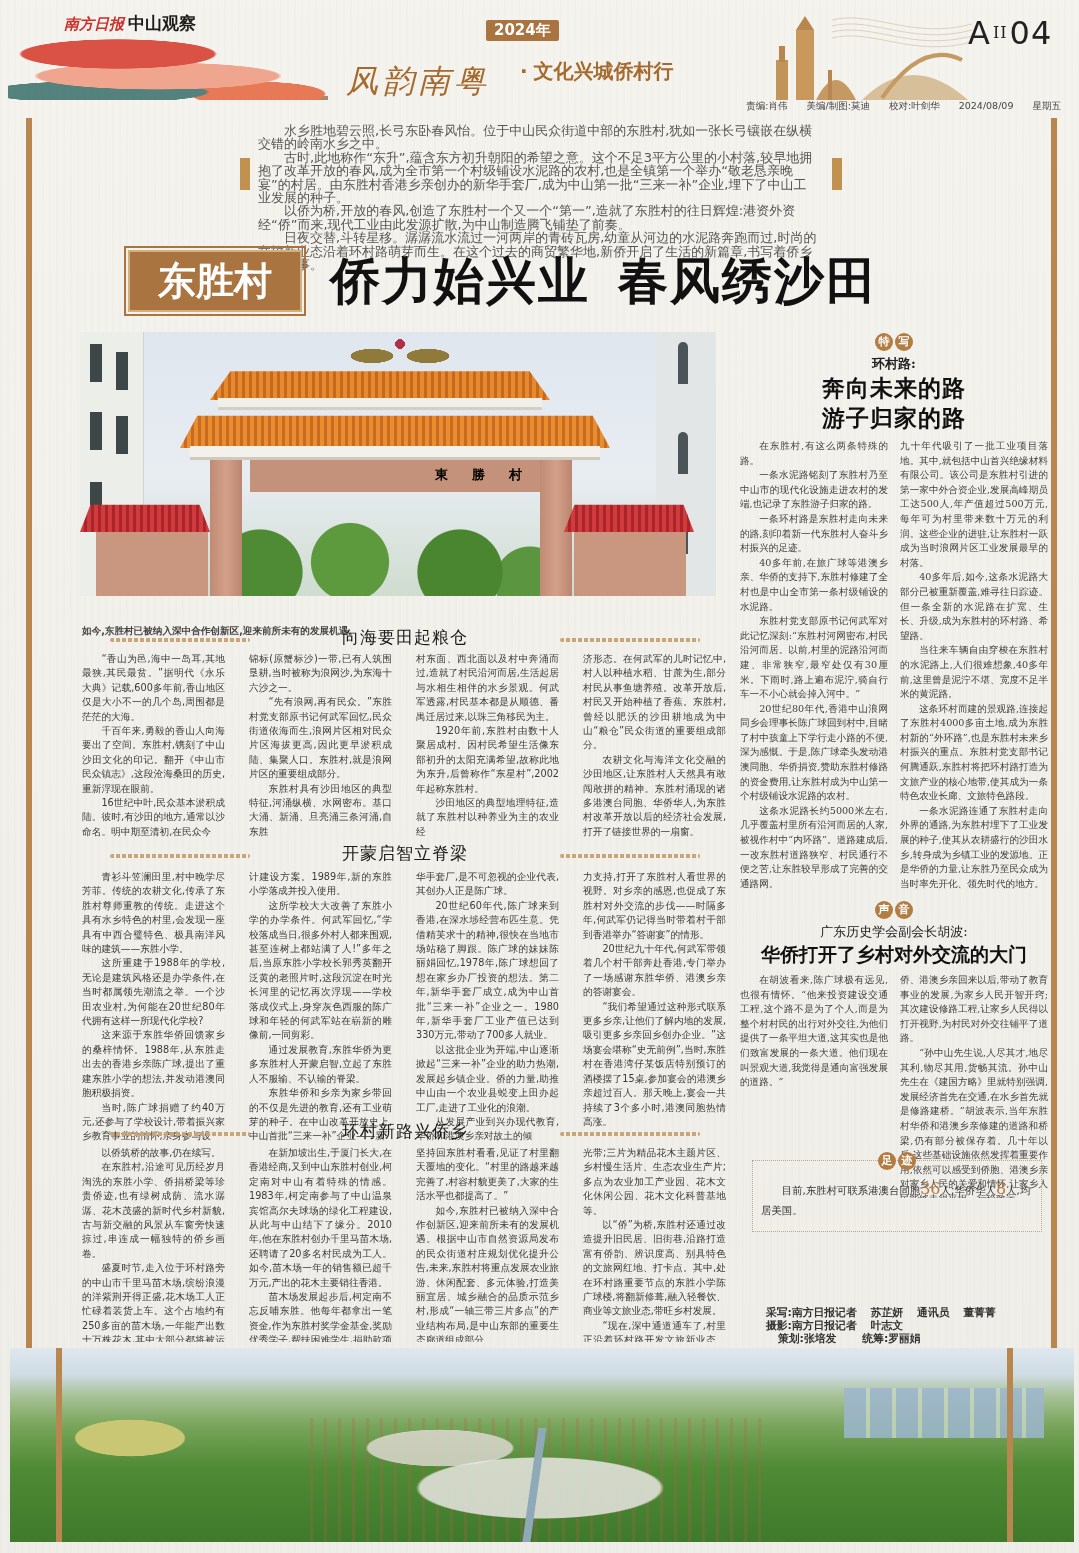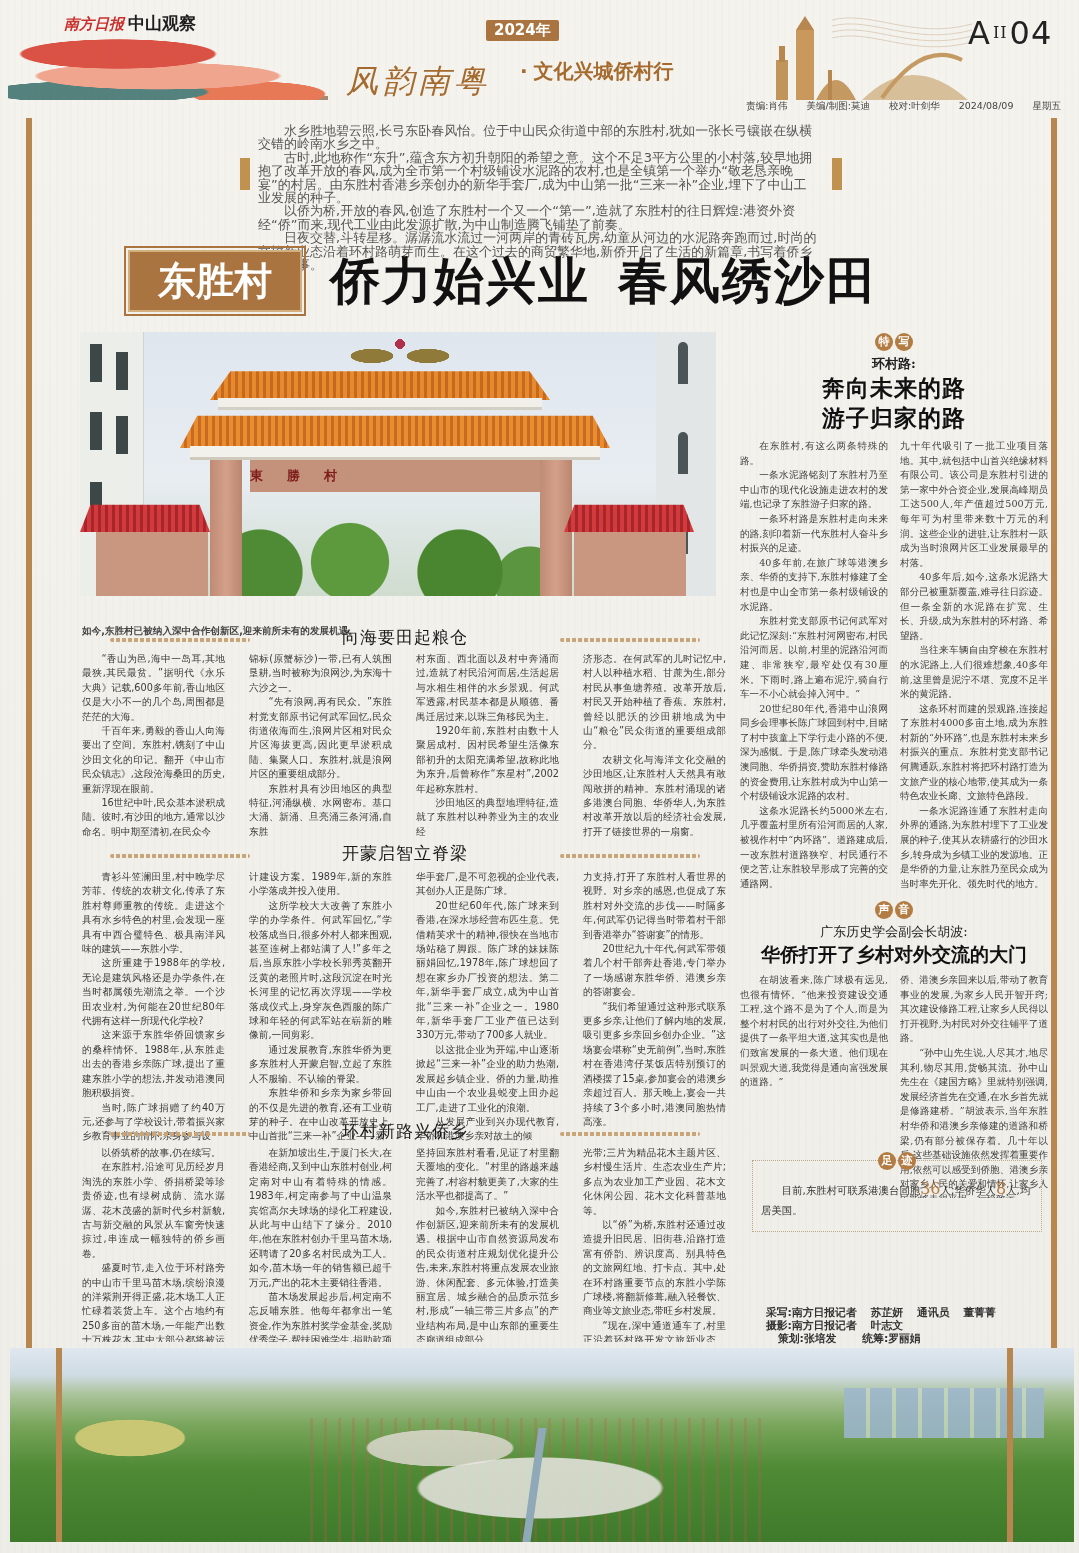--- a/index.html
+++ b/index.html
@@ -115,22 +115,22 @@
   }
   .gate-eave1 { position: absolute; left: 138px; top: 66px; width: 324px; height: 12px; background: #f1efe9; border-bottom: 3px solid #d4cfc4; }
   .gate-roof2 {
     position: absolute; left: 100px; top: 78px; width: 430px; height: 38px;
     background: repeating-linear-gradient(90deg, #e88e30 0 4px, #c96a20 4px 7px);
     clip-path: polygon(0 100%, 4% 15%, 96% 15%, 100% 100%);
   }
   .gate-eave2 { position: absolute; left: 110px; top: 114px; width: 410px; height: 14px; background: #f3f1ec; border-bottom: 3px solid #cfc9be; }
   .gate-lintel {
     position: absolute; left: 170px; top: 128px; width: 296px; height: 32px;
-    background: #c4917a; text-align: left; color: #7f1d1d; font-weight: bold; font-size: 13px;
-    line-height: 32px; letter-spacing: 24px; font-family: Liberation Serif, serif;
+    background: #c4917a; text-align: right; color: #000000; font-weight: bold; font-size: 13px;
+    line-height: 32px; letter-spacing: 24px; font-family: Liberation Mono, monospace;
   }
   .pillar { position: absolute; top: 128px; width: 32px; height: 136px; background: linear-gradient(90deg, #c08b74, #d3a08a, #bb8670); }
   .side-roof {
     position: absolute; top: 166px; width: 130px; height: 34px;
     background: repeating-linear-gradient(90deg, #d13b3e 0 4px, #a8262a 4px 7px);
     clip-path: polygon(0 100%, 8% 20%, 92% 20%, 100% 100%);
   }
   .side-wall { position: absolute; top: 200px; width: 112px; height: 64px; background: #c9977f; }
   .ornament { position: absolute; left: 270px; top: 6px; width: 100px; height: 26px;
     background: radial-gradient(circle 6px at 50px 6px, #b0304a 80%, transparent 82%),

